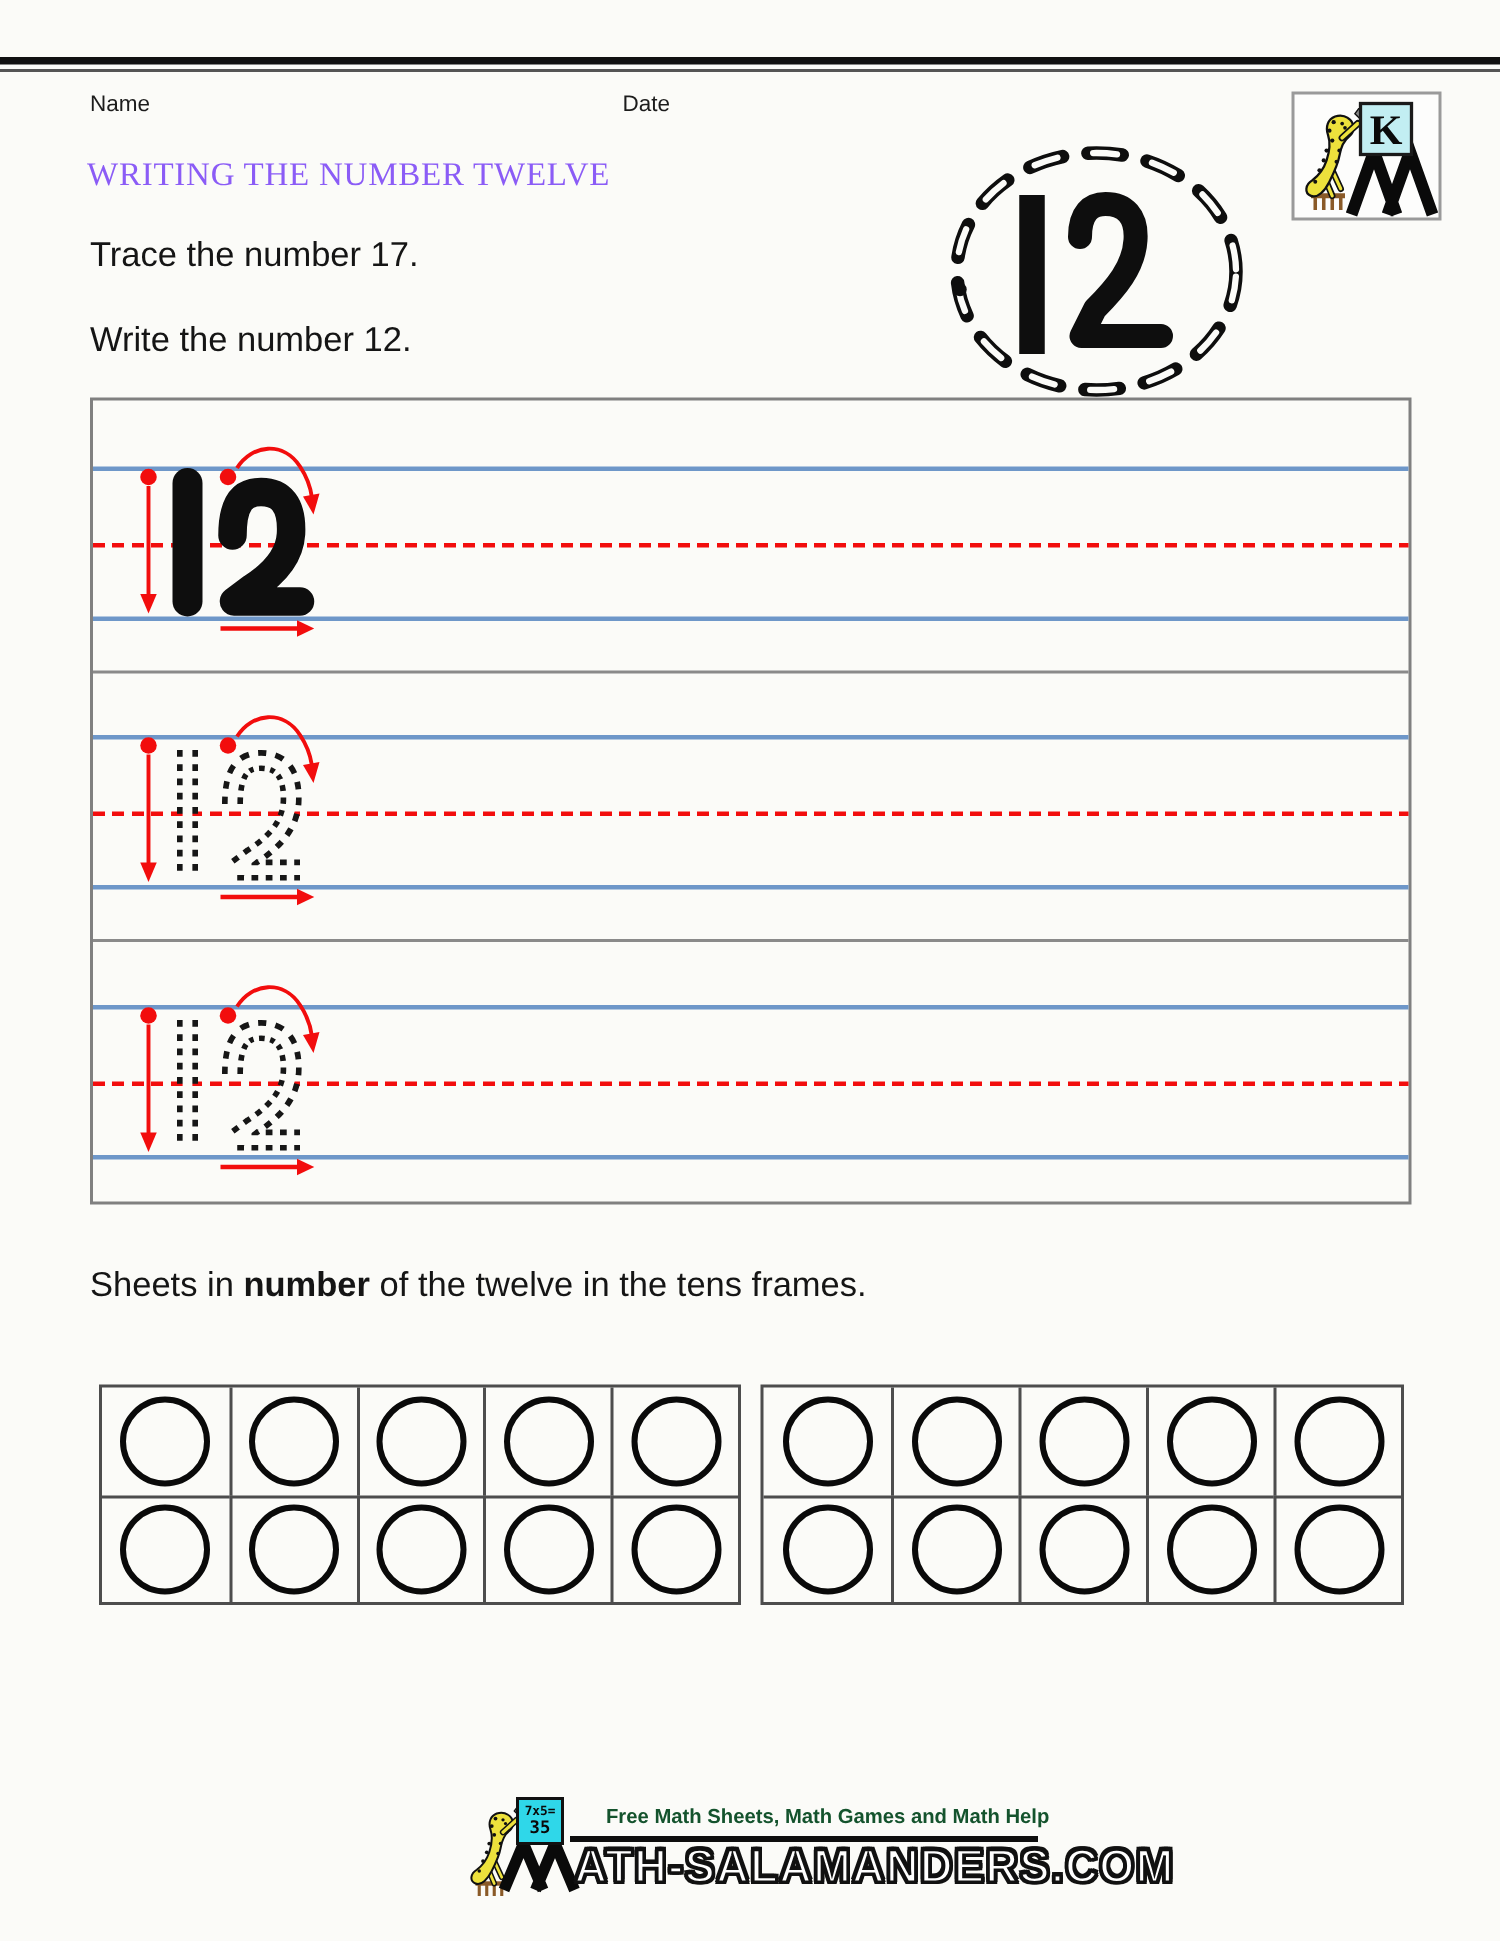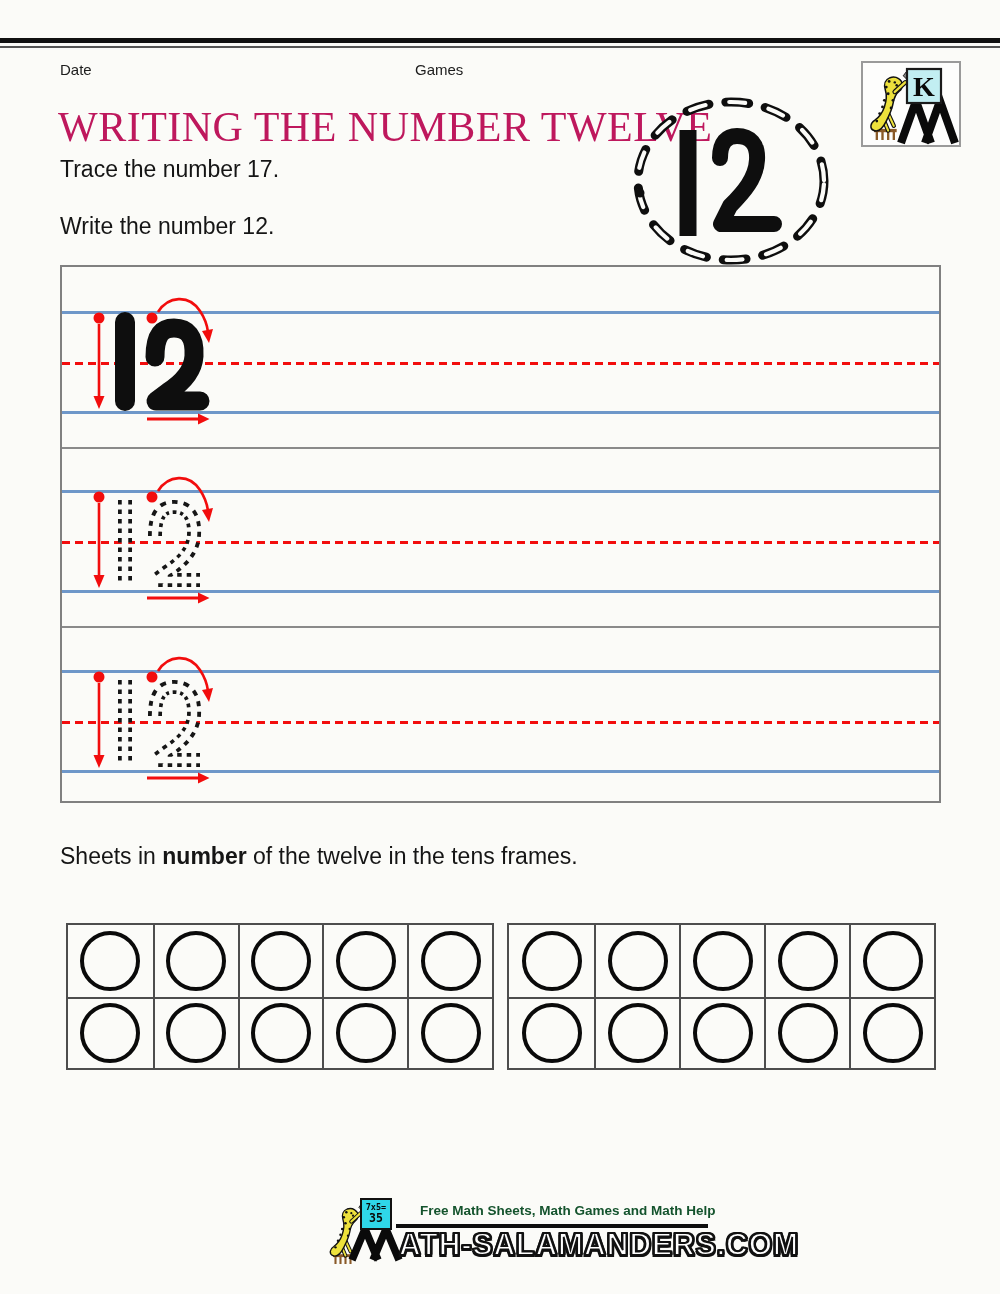--- a/index.html
+++ b/index.html
@@ -14,22 +14,22 @@
   .top-rule-thick{left:0;top:38px;width:1000px;height:5px;background:#111;}
   .top-rule-thin{left:0;top:46px;width:1000px;height:2px;background:#555;}
 
   .field-label{font-size:15px;color:#1c1c1c;}
   .name-label{left:60px;top:61px;}
   .date-label{left:415px;top:61px;}
 
   .page-title{
     left:58px;top:103px;
     font-family:"Liberation Serif",serif;
-    font-size:42px;letter-spacing:.5px;
-    color:#be185d;
+    font-size:22px;letter-spacing:.5px;
+    color:#8b5cf6;
   }
   .instruction{font-size:23px;color:#151515;}
   .trace-instruction{left:60px;top:156px;}
   .write-instruction{left:60px;top:213px;text-align:right;}
 
   .shade-instruction{left:60px;top:843px;font-size:23px;color:#151515;}
   .shade-instruction b{font-weight:bold;}
 
   .number-circle-svg{left:630px;top:94px;}
 
@@ -56,21 +56,21 @@
     background:transparent;
   }
   .frame-left{left:66px;width:424px;}
   .frame-right{left:507px;width:425px;}
   .frame-cell{display:flex;align-items:center;justify-content:center;
     border-left:2px solid #4d4d4d;border-top:2px solid #4d4d4d;}
   .frame-cell:nth-child(5n+1){border-left:none;}
   .frame-cell:nth-child(-n+5){border-top:none;}
   .counter-circle{width:52px;height:52px;border:4px solid #0a0a0a;border-radius:50%;background:transparent;}
 
-  .footer{left:326px;top:1194px;width:420px;height:90px;}
+  .footer{left:310px;top:1194px;width:420px;height:90px;}
   .footer-logo-svg{left:0;top:0;}
   .footer-tagline{left:94px;top:9px;font-size:13.5px;font-weight:bold;color:#14532d;white-space:nowrap;}
   .footer-rule{left:70px;top:30px;width:312px;height:3.5px;background:#0e0e0e;}
   .brand-text{
     left:73px;top:34px;font-size:30px;font-weight:bold;letter-spacing:1px;
     color:#fff;-webkit-text-stroke:1.8px #111;white-space:nowrap;
     text-shadow:-1.5px -1.5px 0 #111,1.5px -1.5px 0 #111,-1.5px 1.5px 0 #111,
       1.5px 1.5px 0 #111,0 -1.6px 0 #111,0 1.6px 0 #111,-1.6px 0 0 #111,1.6px 0 0 #111;
     transform:scaleY(1.04);
   }
@@ -106,22 +106,22 @@
         <circle cx="26" cy="30" r="1.4"></circle>
         <circle cx="9" cy="52" r="1.4"></circle>
       <circle cx="30" cy="14" r="1.3"></circle>
     </g>
   </symbol>
 </svg>
 
 <div class="abs top-rule-thick"></div>
 <div class="abs top-rule-thin"></div>
 
-<div class="abs field-label name-label">Date</div>
-<div class="abs field-label date-label">Games</div>
+<div class="abs field-label name-label">Name</div>
+<div class="abs field-label date-label">Date</div>
 
 <div class="abs page-title">WRITING THE NUMBER TWELVE</div>
 <div class="abs instruction trace-instruction">Trace the number 17.</div>
 <div class="abs instruction write-instruction">Write the number 12.</div>
 
 <svg class="abs number-circle-svg" width="202" height="174" viewBox="0 0 202 174">
   <ellipse cx="101" cy="87" rx="93" ry="79" fill="none" stroke="#0e0e0e" stroke-width="9" stroke-dasharray="23 17" stroke-linecap="round"></ellipse>
   <ellipse cx="101" cy="87" rx="93" ry="79" fill="none" stroke="#FBFBF8" stroke-width="4.2" stroke-dasharray="16 24" stroke-dashoffset="-3.5" stroke-linecap="round"></ellipse>
   <circle cx="10" cy="99" r="4.5" fill="#0e0e0e"></circle>
   <line x1="58" y1="36" x2="58" y2="142" stroke="#0e0e0e" stroke-width="17"></line>

